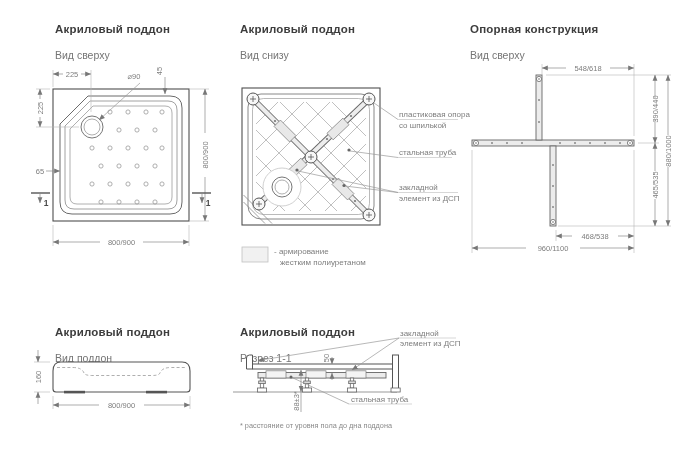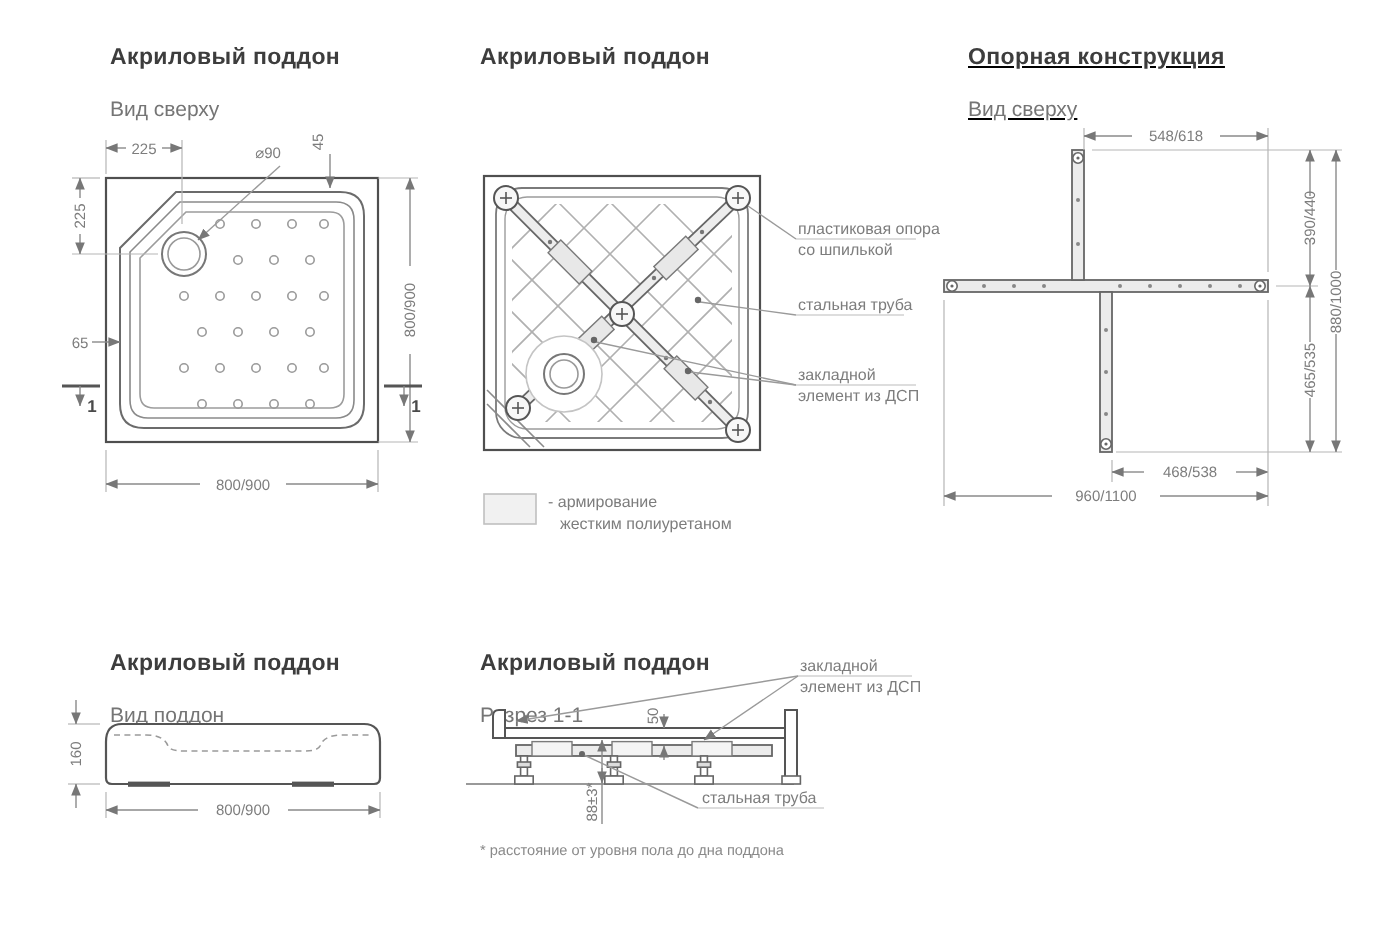--- a/index.html
+++ b/index.html
@@ -20,22 +20,23 @@
 </style>
 </head>
 <body>
 
 <div class="view-title" style="left:55px;top:23px;">
   <div class="vt-main">Акриловый поддон</div>
   <div class="vt-sub">Вид сверху</div>
 </div>
 <div class="view-title" style="left:240px;top:23px;">
   <div class="vt-main">Акриловый поддон</div>
-</div>
-<div class="view-title" style="left:484px;top:23px;text-decoration:underline;">
+  <div class="vt-sub">Вид снизу</div>
+</div>
+<div class="view-title" style="left:470px;top:23px;">
   <div class="vt-main">Опорная конструкция</div>
   <div class="vt-sub">Вид сверху</div>
 </div>
 <div class="view-title" style="left:55px;top:326px;">
   <div class="vt-main">Акриловый поддон</div>
   <div class="vt-sub">Вид поддон</div>
 </div>
 <div class="view-title" style="left:240px;top:326px;">
   <div class="vt-main">Акриловый поддон</div>
   <div class="vt-sub">Разрез 1-1</div>

